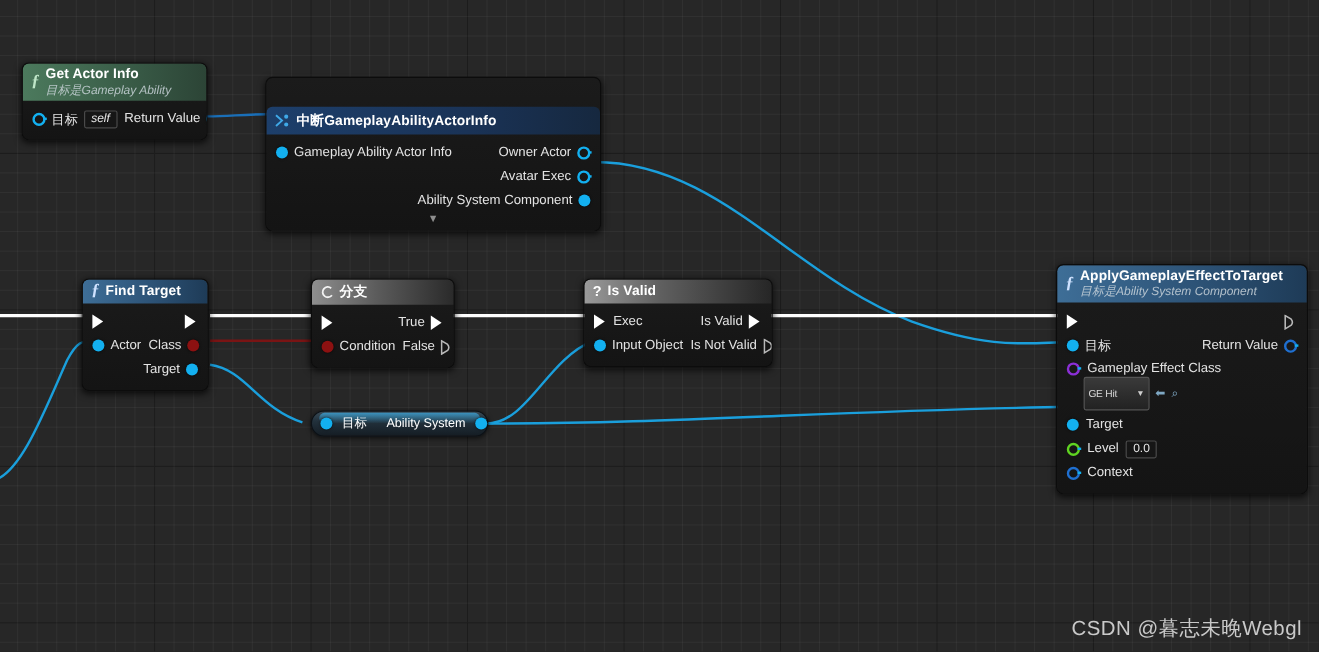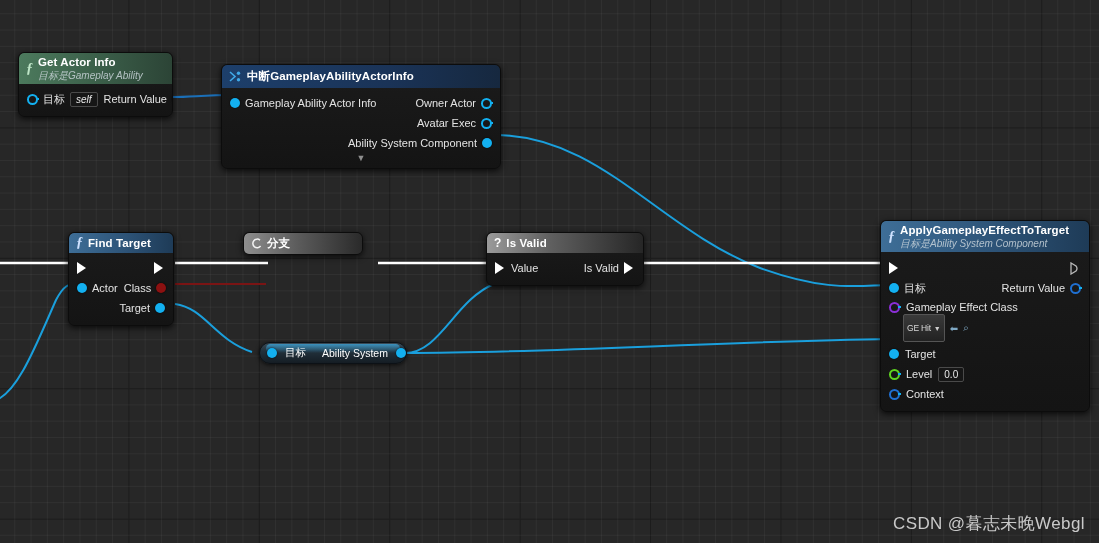--- a/index.html
+++ b/index.html
@@ -64,21 +64,21 @@
     font-style: italic;
     color: #cfd8de;
     white-space: nowrap;
     opacity: 0.82;
   }
   .hdr-stack { display: flex; flex-direction: column; line-height: 1.18; }
   .body { padding: 5px 0 7px 0; position: relative; }
 
   
   .hdr-green  { background: linear-gradient(to right, #4c7a5d 0%, #3a5d48 55%, #2c4436 100%); }
-  .hdr-blue   { background: linear-gradient(to right, #1d3f6b 0%, #1a3357 60%, #16283f 100%); }
+  .hdr-blue   { background: linear-gradient(to right, #1d3f6b 0%, #1a3357 60%, #16283f 100%); margin-top: 24px; }
   .hdr-func2  { background: linear-gradient(to right, #3e6e97 0%, #2d5377 55%, #1e3b57 100%); }
   .hdr-gray   { background: linear-gradient(to right, #8e8e8e 0%, #5c5c5c 45%, #2a2a2a 100%); }
   .hdr-gray2  { background: linear-gradient(to right, #9a9a9a 0%, #606060 40%, #262626 100%); }
 
   .ficon { font-family: "Liberation Serif", serif; font-style: italic; font-size: 14px; font-weight: bold; color:#cfe2ff; line-height: 1; }
   .ficon-green { color: #bfe6c8; }
   .qicon { font-size: 12px; font-weight: bold; color: #ffffff; }
 
   
   .row { display: flex; align-items: center; height: 20px; padding: 0 8px; gap: 6px; }
@@ -149,21 +149,21 @@
     padding-bottom: 3px;
   }
 
   
   .asset-row { padding: 0 8px 2px 22px; display:flex; align-items:center; gap:5px; margin-top:-2px; }
   .asset-box {
     background: linear-gradient(to bottom,#3a3a3a,#222);
     border: 1px solid #555;
     border-radius: 2px;
     height: 14px;
-    display:flex; align-items:center; gap:3px;
+    display:flex; align-items:center; gap:16px;
     padding: 13px 3px;
   }
   .asset-box .aname { font-size: 8.5px; color:#d8d8d8; letter-spacing:-0.2px; }
   .asset-box .acaret { font-size: 7px; color:#cfcfcf; }
   .mini-icon { font-size: 10px; color:#7fa8c4; }
 
   
   .knot {
     position: absolute;
     height: 22px;
@@ -313,45 +313,84 @@
       <div class="row split">
         <span class="grp"></span>
         <span class="grp">
           <span class="lbl">Target</span>
           <span class="pin-dot"></span>
         </span>
       </div>
     </div>
   </div>
 
-  <div class="node" style="left:243px; top:232px; width:120px;">
+  <div class="node" style="left:259px; top:232px; width:120px;">
     <div class="hdr hdr-gray">
       <span style="display:inline-block;width:11px;height:11px;">
         <svg width="11" height="11" viewBox="0 0 11 11">
           <path d="M9,2.2 A4.3,4.3 0 1 0 9.6,8" stroke="#f2f2f2" stroke-width="1.5" fill="none"></path>
         </svg>
       </span>
       <span class="title">分支</span>
     </div>
+    <div class="body">
+      <div class="row split">
+        <span class="grp">
+            <span class="pin-exec"></span>
+          </span>
+        <span class="grp">
+          <span class="lbl">True</span>
+          <span class="pin-exec"></span>
+        </span>
+      </div>
+      <div class="row split">
+        <span class="grp">
+          <span class="pin-dot red"></span>
+          <span class="lbl">Condition</span>
+        </span>
+        <span class="grp">
+          <span class="lbl">False</span>
+          <span class="exec-outline">
+            <svg width="11" height="13" viewBox="0 0 11 13">
+              <path d="M1,1 L1,12 L6,9 A4,4 0 0 0 6,4 Z" stroke="#b8b8b8" stroke-width="1.3" fill="none"></path>
+            </svg>
+          </span>
+        </span>
+      </div>
+    </div>
   </div>
 
   <div class="node" style="left:486px; top:232px; width:158px;">
     <div class="hdr hdr-gray2">
       <span class="qicon">?</span>
       <span class="title">Is Valid</span>
     </div>
     <div class="body">
       <div class="row split">
         <span class="grp">
           <span class="pin-exec"></span>
-          <span class="lbl">Value</span>
+          <span class="lbl">Exec</span>
         </span>
         <span class="grp">
           <span class="lbl">Is Valid</span>
           <span class="pin-exec"></span>
+        </span>
+      </div>
+      <div class="row split">
+        <span class="grp">
+          <span class="pin-dot"></span>
+          <span class="lbl">Input Object</span>
+        </span>
+        <span class="grp">
+          <span class="lbl">Is Not Valid</span>
+          <span class="exec-outline">
+            <svg width="11" height="13" viewBox="0 0 11 13">
+              <path d="M1,1 L1,12 L6,9 A4,4 0 0 0 6,4 Z" stroke="#b8b8b8" stroke-width="1.3" fill="none"></path>
+            </svg>
+          </span>
         </span>
       </div>
     </div>
   </div>
 
   <div class="node" style="left:880px; top:220px; width:210px;">
     <div class="hdr hdr-func2">
       <span class="ficon">ƒ</span>
       <span class="hdr-stack">
         <span class="title">ApplyGameplayEffectToTarget</span>

